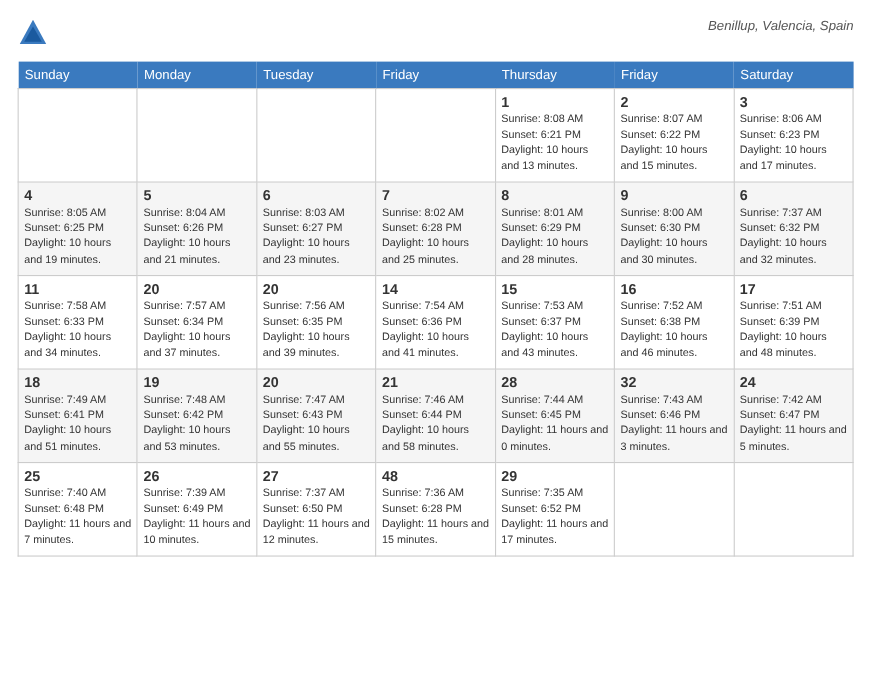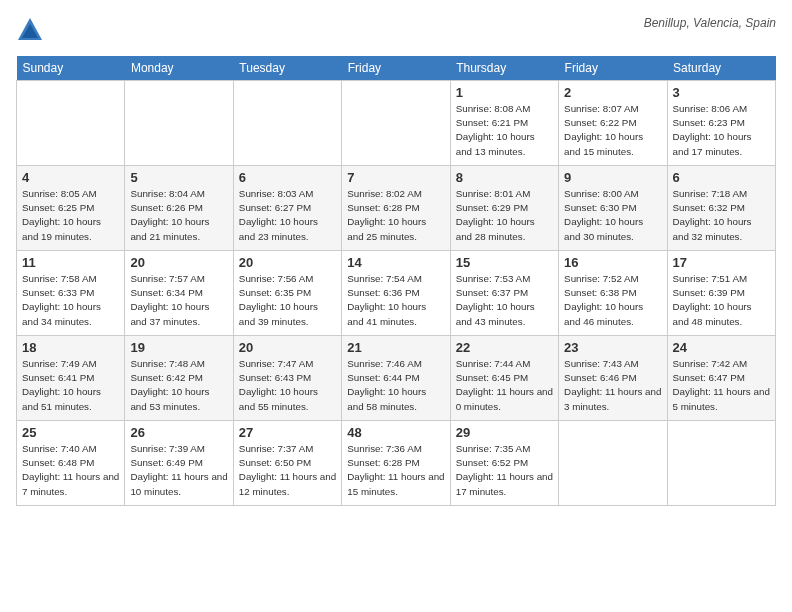--- a/index.html
+++ b/index.html
@@ -185,21 +185,21 @@
         </td>
         <td>
           <div class="day-num">9</div>
           <div class="day-info">Sunrise: 8:00 AM
 Sunset: 6:30 PM
 Daylight: 10 hours
 and 30 minutes.</div>
         </td>
         <td>
           <div class="day-num">6</div>
-          <div class="day-info">Sunrise: 7:18 AM
+          <div class="day-info">Sunrise: 7:37 AM
 Sunset: 6:32 PM
 Daylight: 10 hours
 and 32 minutes.</div>
         </td>
       </tr>
       <tr>
         <td>
           <div class="day-num">11</div>
           <div class="day-info">Sunrise: 7:58 AM
 Sunset: 6:33 PM
@@ -272,28 +272,28 @@
 and 55 minutes.</div>
         </td>
         <td>
           <div class="day-num">21</div>
           <div class="day-info">Sunrise: 7:46 AM
 Sunset: 6:44 PM
 Daylight: 10 hours
 and 58 minutes.</div>
         </td>
         <td>
-          <div class="day-num">22</div>
+          <div class="day-num">28</div>
           <div class="day-info">Sunrise: 7:44 AM
 Sunset: 6:45 PM
 Daylight: 11 hours
 and 0 minutes.</div>
         </td>
         <td>
-          <div class="day-num">23</div>
+          <div class="day-num">32</div>
           <div class="day-info">Sunrise: 7:43 AM
 Sunset: 6:46 PM
 Daylight: 11 hours
 and 3 minutes.</div>
         </td>
         <td>
           <div class="day-num">24</div>
           <div class="day-info">Sunrise: 7:42 AM
 Sunset: 6:47 PM
 Daylight: 11 hours

